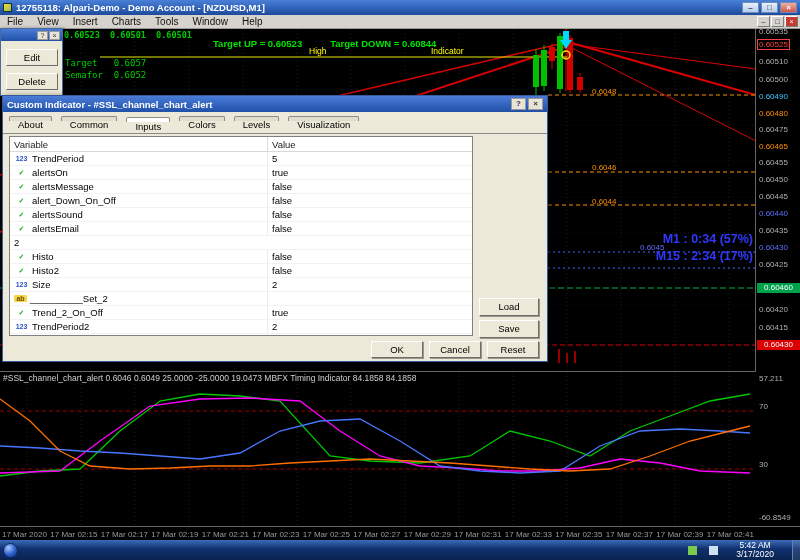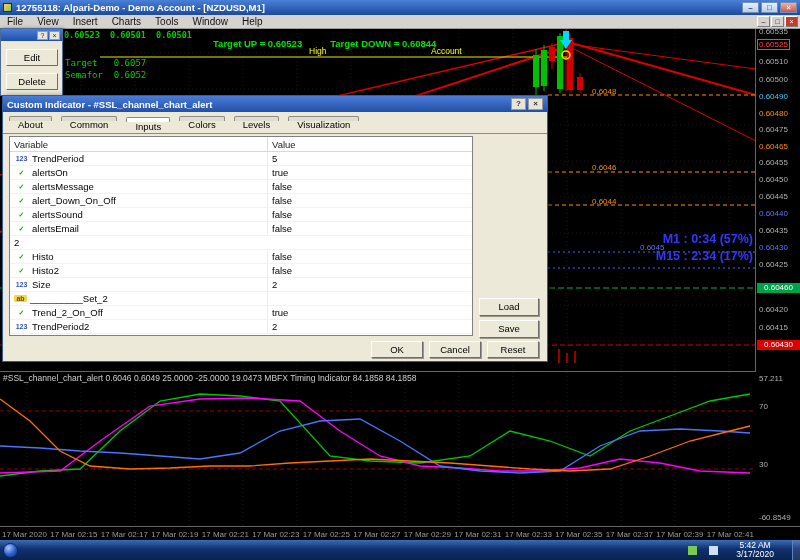--- a/index.html
+++ b/index.html
@@ -202,21 +202,21 @@
   <div class="target-line">
     <span>Target UP = 0.60523</span>
     <span>Target DOWN = 0.60844</span>
   </div>
   <div>
       <div class="lgreen" style="top: 29px;">Target   0.6057</div>
       <div class="lgreen" style="top: 41px;">Semafor  0.6052</div>
       <div class="lgreen" style="top: 48px; margin-top: 40px;">Trace    0.6049</div>
     </div>
   <div class="ylabel high">High</div>
-  <div class="ylabel tup">Account</div>
+  <div class="ylabel tup">Indicator</div>
   <div class="timer m1">M1 : 0:34 (57%)</div>
   <div class="timer m15">M15 : 2:34 (17%)</div>
   <div>
       <div class="ptag" style="left: 592px; top: 58px; color: rgb(255, 144, 0);">0.6048</div>
       <div class="ptag" style="left: 592px; top: 134px; color: rgb(255, 144, 0);">0.6046</div>
       <div class="ptag" style="left: 592px; top: 168px; color: rgb(255, 144, 0);">0.6044</div>
       <div class="ptag" style="left: 640px; top: 214px; color: rgb(96, 112, 255);">0.6045</div>
     </div>
 </div>
 

